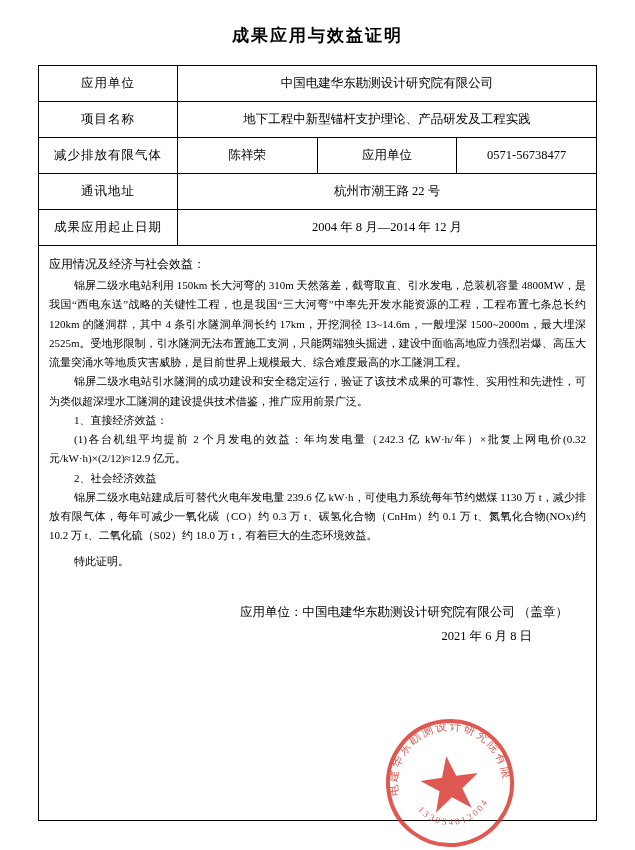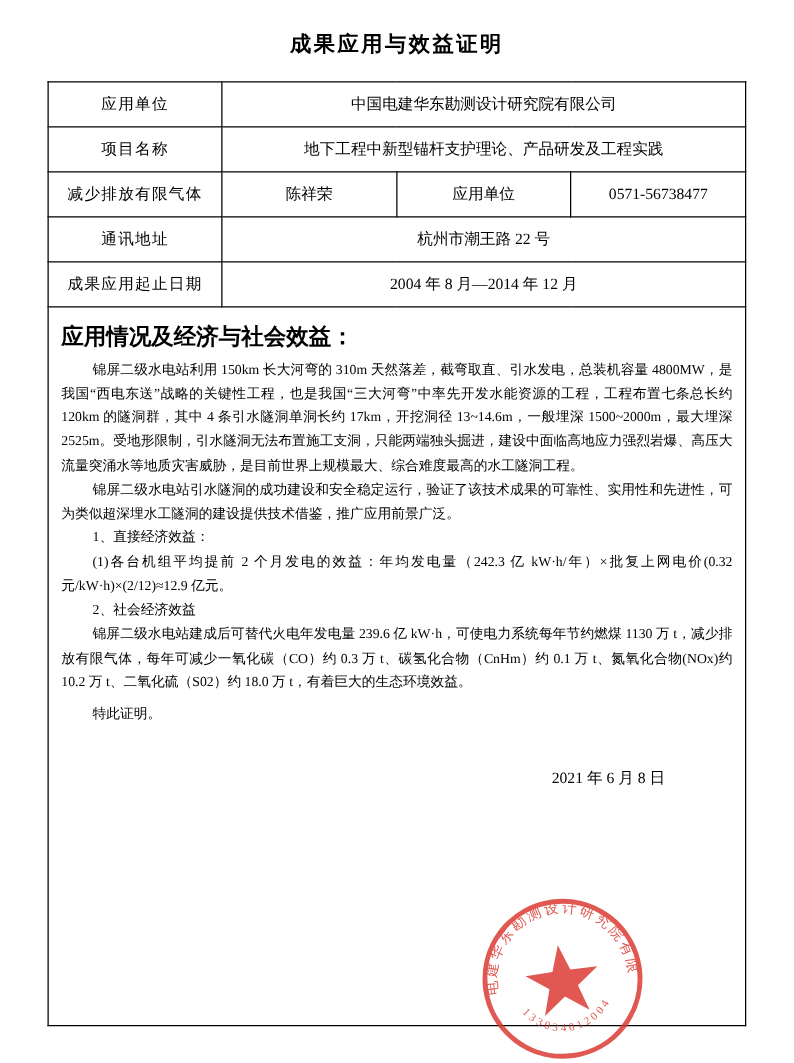--- a/index.html
+++ b/index.html
@@ -53,24 +53,23 @@
   }
   .body-box {
     border: 1px solid #000;
     border-top: none;
     padding: 8px 10px 10px 10px;
     position: relative;
     min-height: 575px;
     box-sizing: border-box;
   }
   .b-head {
-    font-size: 18px;
+    font-size: 12px;
     line-height: 1.75;
     margin: 0 0 1px 0;
-    font-weight: bold;
   }
   p.para {
     font-size: 11px;
     line-height: 1.75;
     margin: 0;
     text-align: justify;
     text-indent: 25px;
   }
   .sign-block {
     margin-top: 30px;
@@ -134,20 +133,21 @@
     <div class="b-head">应用情况及经济与社会效益：</div>
     <p class="para">锦屏二级水电站利用 150km 长大河弯的 310m 天然落差，截弯取直、引水发电，总装机容量 4800MW，是我国“西电东送”战略的关键性工程，也是我国“三大河弯”中率先开发水能资源的工程，工程布置七条总长约 120km 的隧洞群，其中 4 条引水隧洞单洞长约 17km，开挖洞径 13~14.6m，一般埋深 1500~2000m，最大埋深 2525m。受地形限制，引水隧洞无法布置施工支洞，只能两端独头掘进，建设中面临高地应力强烈岩爆、高压大流量突涌水等地质灾害威胁，是目前世界上规模最大、综合难度最高的水工隧洞工程。</p>
     <p class="para">锦屏二级水电站引水隧洞的成功建设和安全稳定运行，验证了该技术成果的可靠性、实用性和先进性，可为类似超深埋水工隧洞的建设提供技术借鉴，推广应用前景广泛。</p>
     <p class="para">1、直接经济效益：</p>
     <p class="para">(1)各台机组平均提前 2 个月发电的效益：年均发电量（242.3 亿 kW·h/年）×批复上网电价(0.32 元/kW·h)×(2/12)≈12.9 亿元。</p>
     <p class="para">2、社会经济效益</p>
     <p class="para">锦屏二级水电站建成后可替代火电年发电量 239.6 亿 kW·h，可使电力系统每年节约燃煤 1130 万 t，减少排放有限气体，每年可减少一氧化碳（CO）约 0.3 万 t、碳氢化合物（CnHm）约 0.1 万 t、氮氧化合物(NOx)约 10.2 万 t、二氧化硫（S02）约 18.0 万 t，有着巨大的生态环境效益。</p>
     <p class="para" style="margin-top:6px">特此证明。</p>
 
     <div class="sign-block">
+      <div>应用单位：中国电建华东勘测设计研究院有限公司     （盖章）</div>
       <div class="sign-line2">2021 年 6 月 8 日</div>
     </div>
 
     <div class="seal">
       <svg width="150" height="150" viewBox="0 0 150 150">
         <defs>
           <path id="arcTop" d="M 22,75 A 53,53 0 0 1 128,75"></path>
           <path id="arcBottom" d="M 33,75 A 42,42 0 0 0 117,75"></path>
         </defs>
         <g opacity="0.82" transform="rotate(-8 75 75)">

